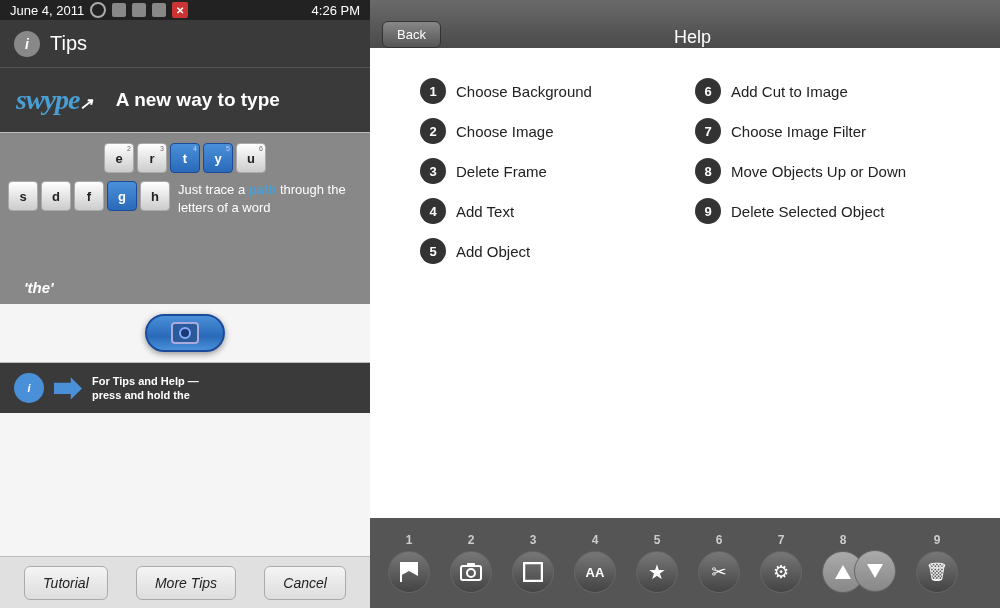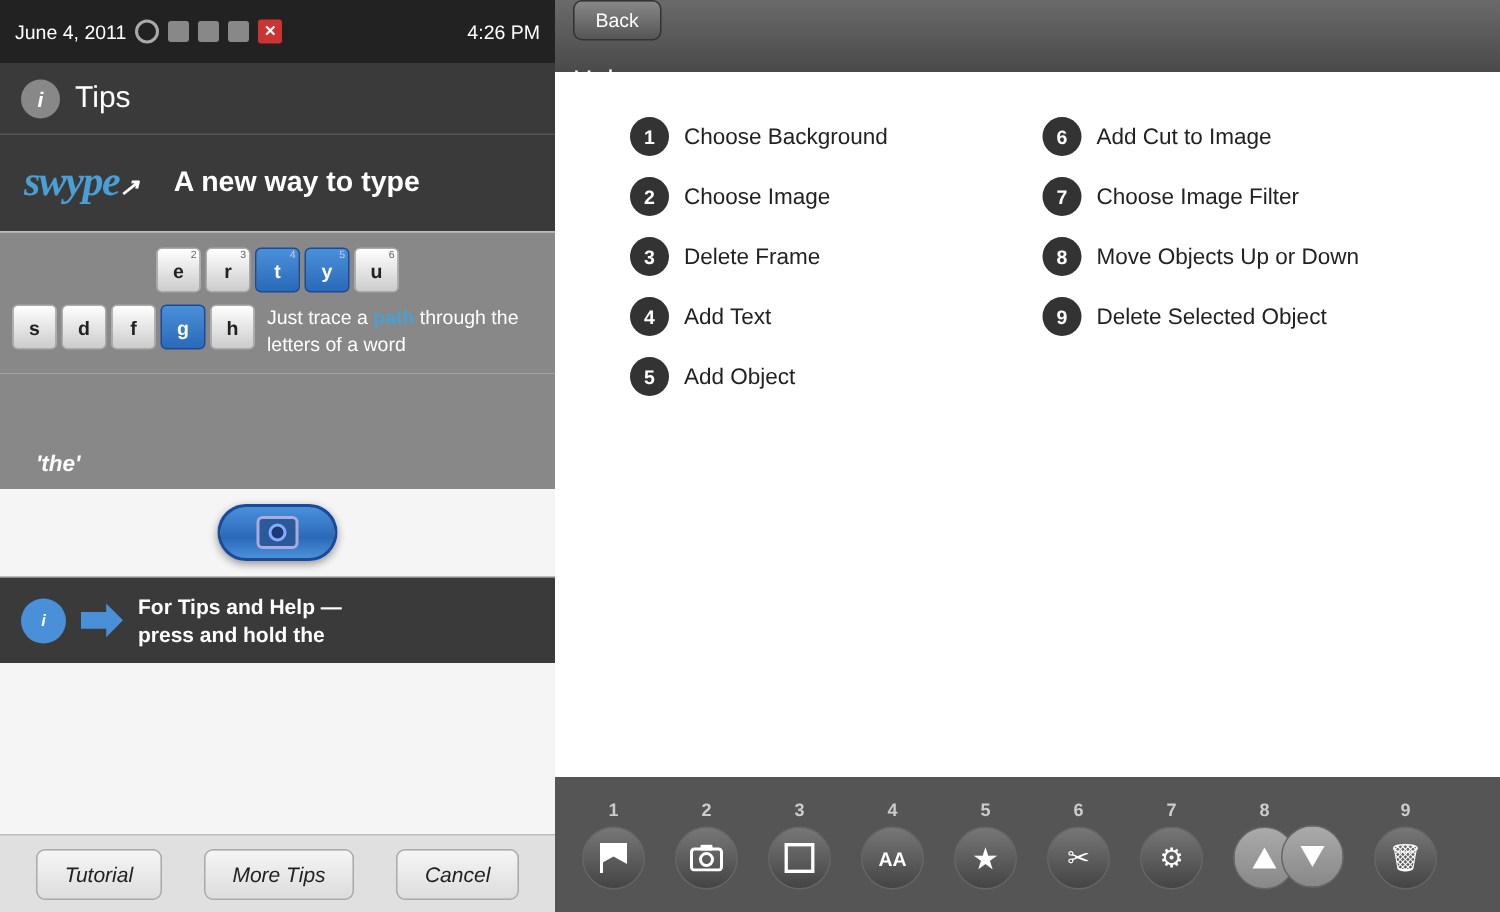--- a/index.html
+++ b/index.html
@@ -17,21 +17,21 @@
       width: 370px;
       height: 608px;
       background: #1a1a1a;
       display: flex;
       flex-direction: column;
       position: relative;
     }
 
     .status-bar {
       background: #222;
-      height: 42px;
+      height: 20px;
       display: flex;
       align-items: center;
       justify-content: space-between;
       padding: 0 10px;
       color: #fff;
       font-size: 13px;
     }
 
     .status-bar .date-time {
       display: flex;
@@ -261,21 +261,21 @@
     .arrow-right {
       width: 28px;
       height: 28px;
       background: #4a90d9;
       clip-path: polygon(0% 30%, 60% 30%, 60% 10%, 100% 50%, 60% 90%, 60% 70%, 0% 70%);
       flex-shrink: 0;
     }
 
     .help-text {
       color: #fff;
-      font-size: 14px;
+      font-size: 11px;
       font-weight: bold;
       line-height: 1.3;
     }
 
     .bottom-buttons {
       background: #e0e0e0;
       height: 52px;
       display: flex;
       align-items: center;
       justify-content: space-around;
@@ -300,24 +300,23 @@
       height: 608px;
       background: #fff;
       display: flex;
       flex-direction: column;
     }
 
     .help-header {
       background: linear-gradient(180deg, #6a6a6a 0%, #4a4a4a 100%);
       height: 48px;
       display: flex;
-      align-items: flex-start;
+      align-items: flex-end;
       padding: 0 12px;
       gap: 16px;
-      flex-direction: column;
     }
 
     .back-btn {
       background: linear-gradient(180deg, #888 0%, #555 100%);
       border: 1px solid #333;
       border-radius: 6px;
       padding: 5px 14px;
       color: #fff;
       font-size: 13px;
       cursor: pointer;

